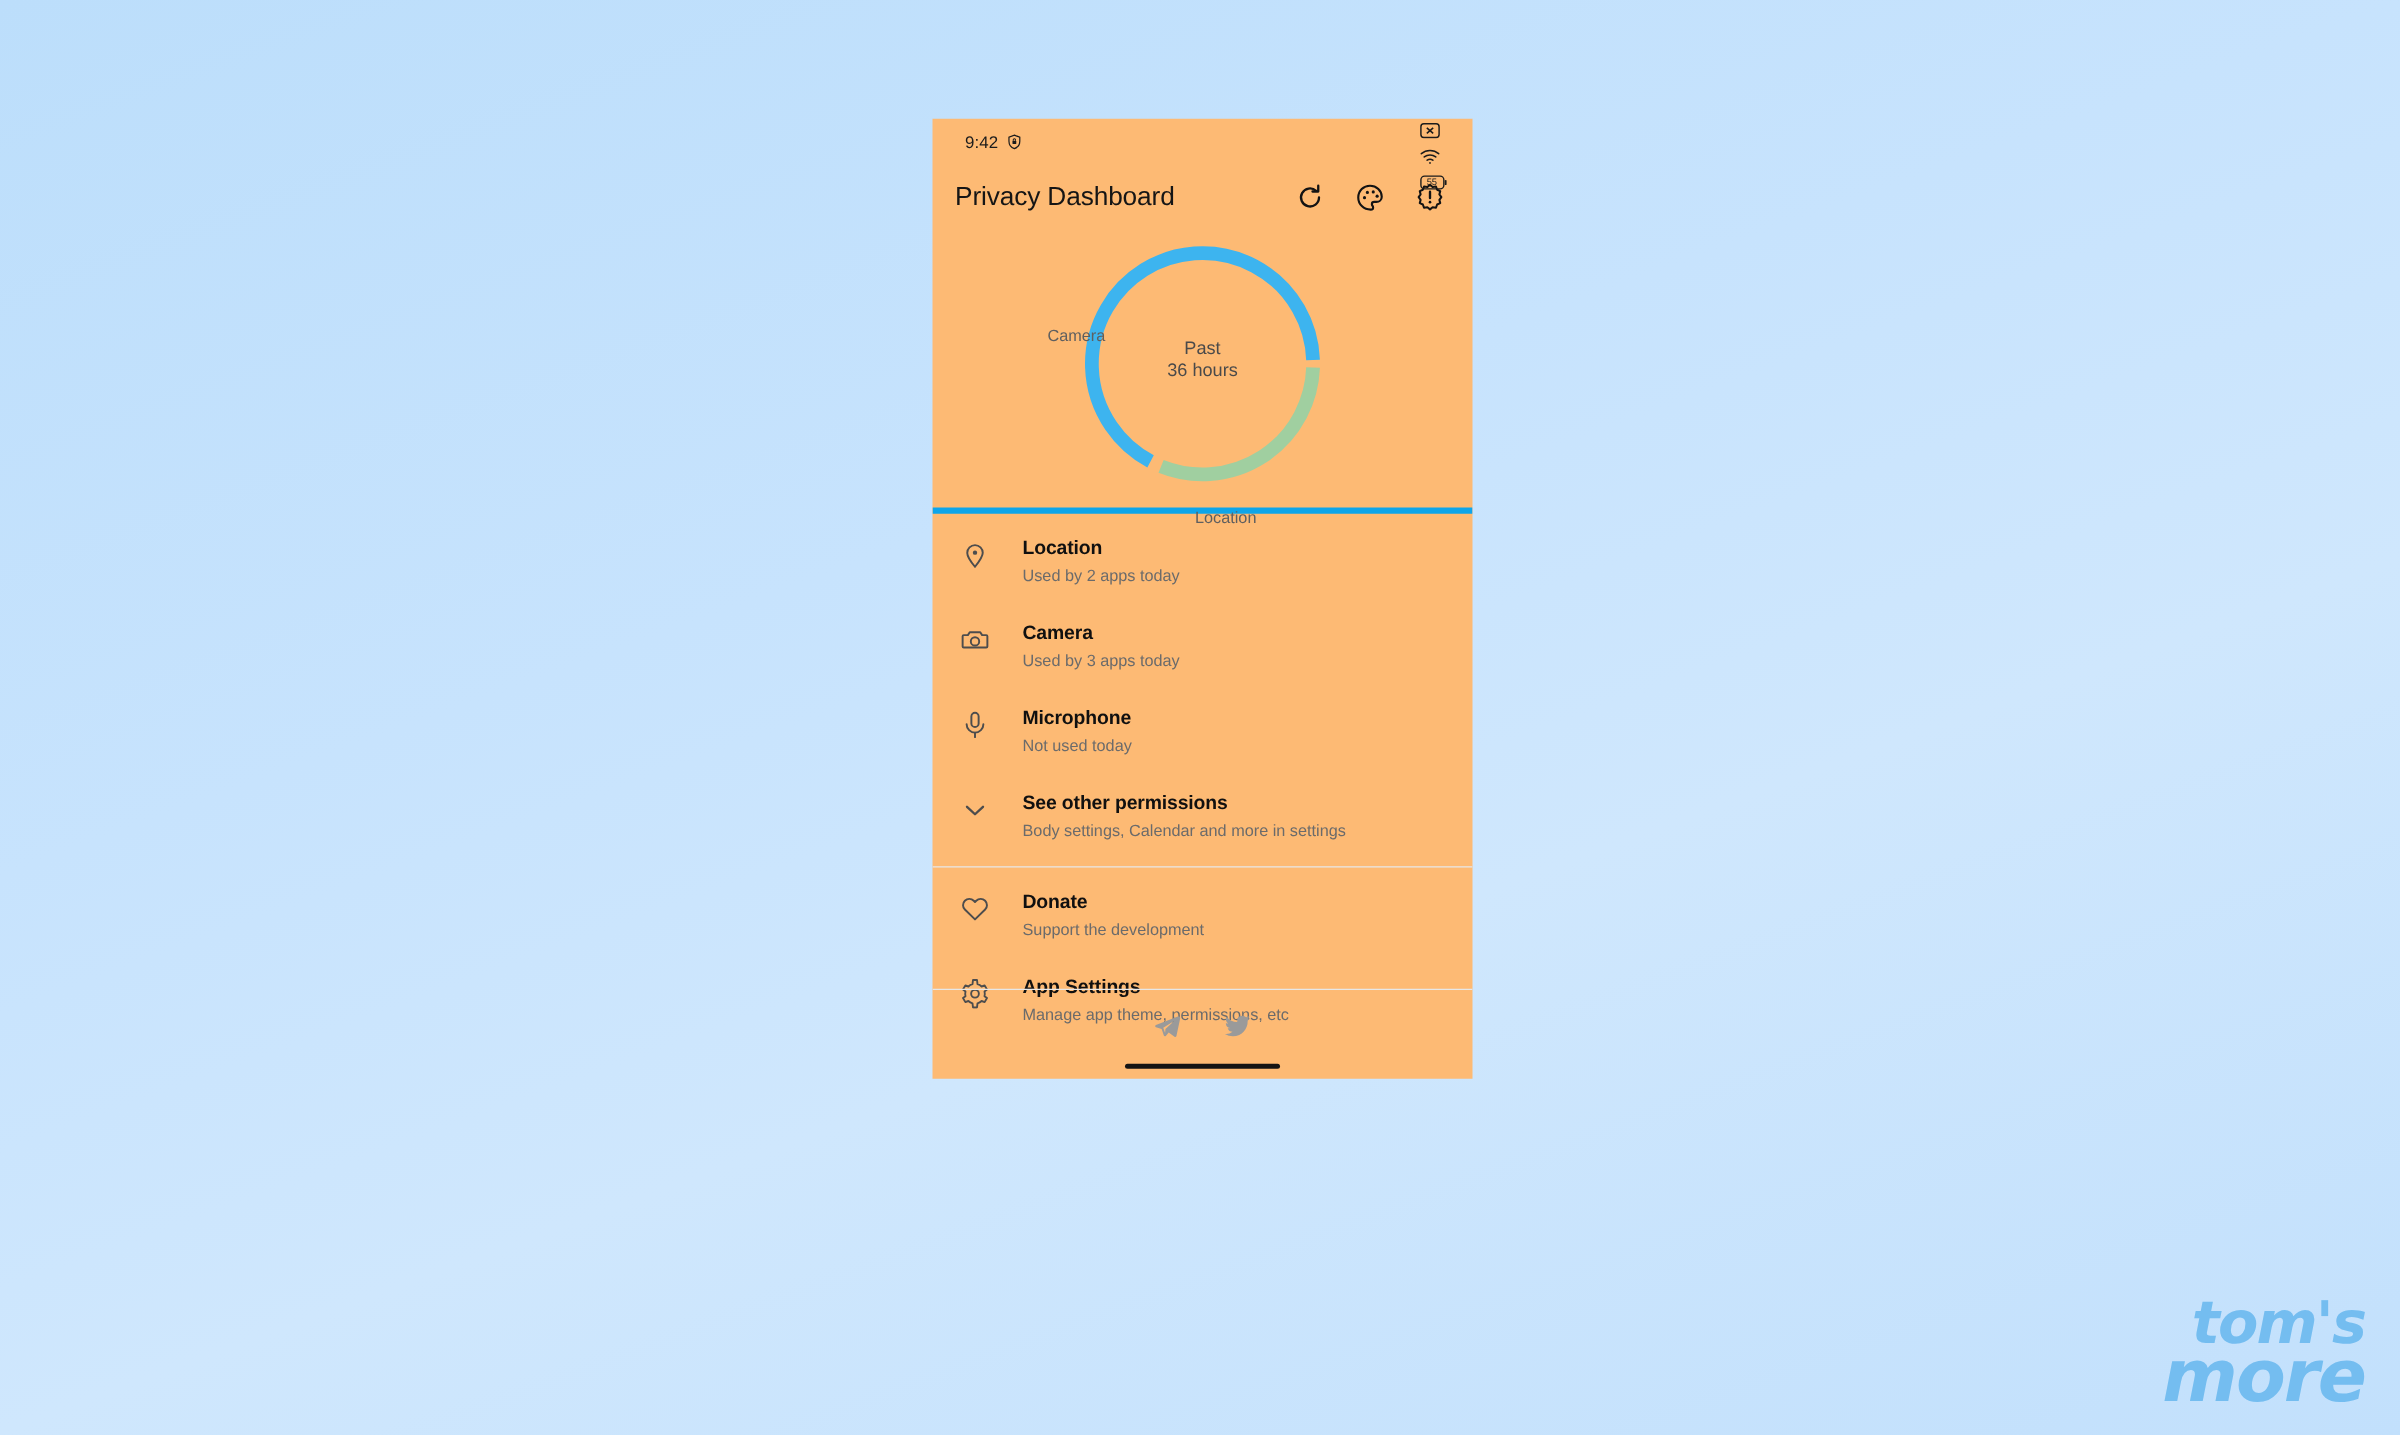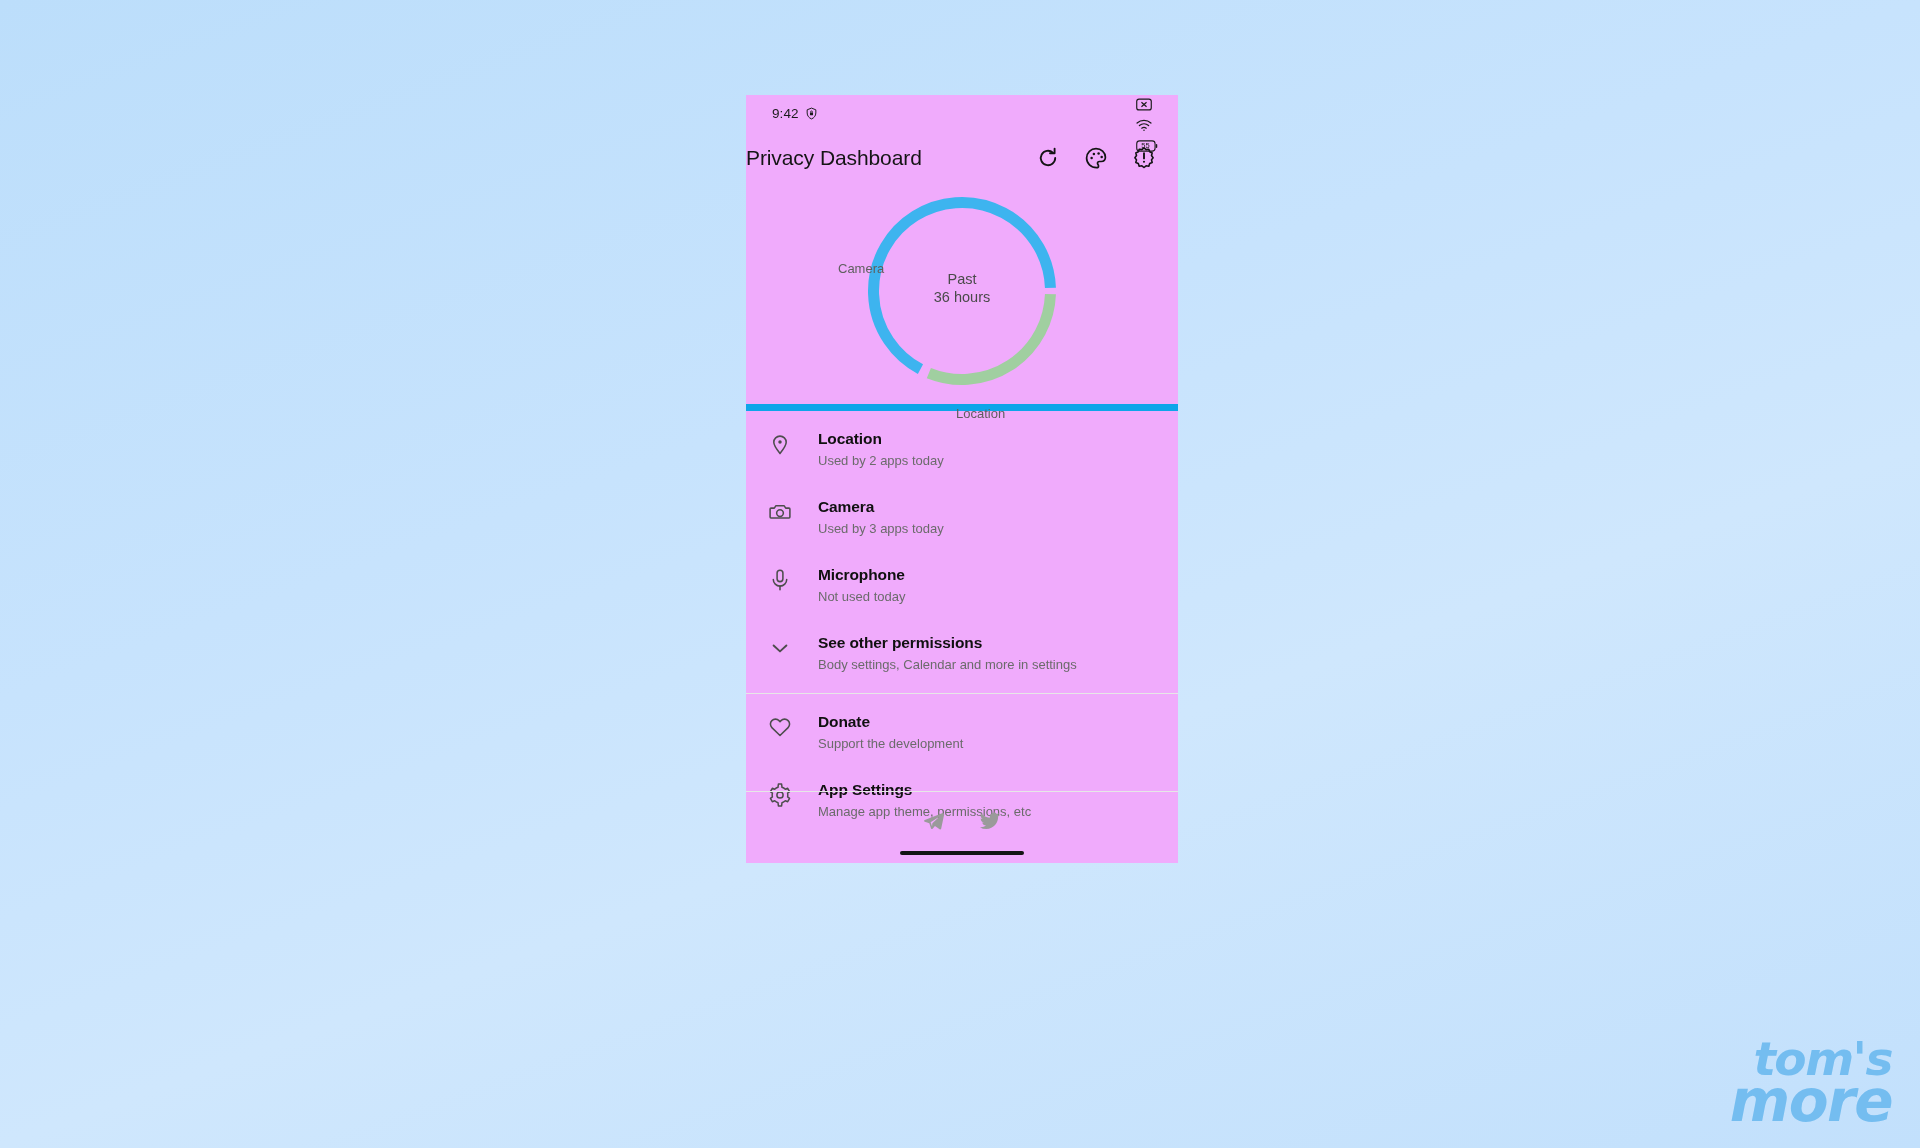--- a/index.html
+++ b/index.html
@@ -11,21 +11,21 @@
   body {
     background: linear-gradient(160deg, #bcdefb 0%, #c7e3fd 38%, #cfe7fd 62%, #c2e0fc 100%);
     position: relative;
   }
 
   
   #phone {
     position: absolute;
     left: 746px; top: 95px;
     width: 432px; height: 768px;
-    background: #f0abfc;
+    background: #fdba74;
     overflow: hidden;
   }
 
   
   #statusbar {
     height: 36px;
     display: flex;
     align-items: center;
     justify-content: space-between;
     padding: 0 20px 0 26px;
@@ -34,36 +34,36 @@
   .sb-time { font-size: 13.5px; color: #1b1b1b; letter-spacing: .1px; }
   .sb-right { display: flex; align-items: flex-start; gap: 8px; flex-direction: column; }
   .sb-ico { display: block; }
 
   
   #appbar {
     height: 54px;
     display: flex;
     align-items: center;
     justify-content: space-between;
-    padding: 0 18px 0 0;
+    padding: 0 18px 0 18px;
   }
   #appbar .title {
     font-size: 21px;
     color: #151515;
     letter-spacing: -0.1px;
     font-weight: 400;
   }
   .actions { display: flex; align-items: center; gap: 24px; padding-right: 4px; }
   .act { width: 24px; height: 24px; display: block; cursor: pointer; }
 
   
   #chartcard {
     height: 226px;
     position: relative;
-    border-bottom: 7px solid #0ea5e9;
+    border-bottom: 5px solid #0ea5e9;
   }
   #donutwrap {
     position: absolute;
     left: 0; right: 0; top: 8px;
     display: flex; justify-content: center;
   }
   .donut-center {
     position: absolute;
     left: 0; right: 0; top: 86px;
     text-align: center;

